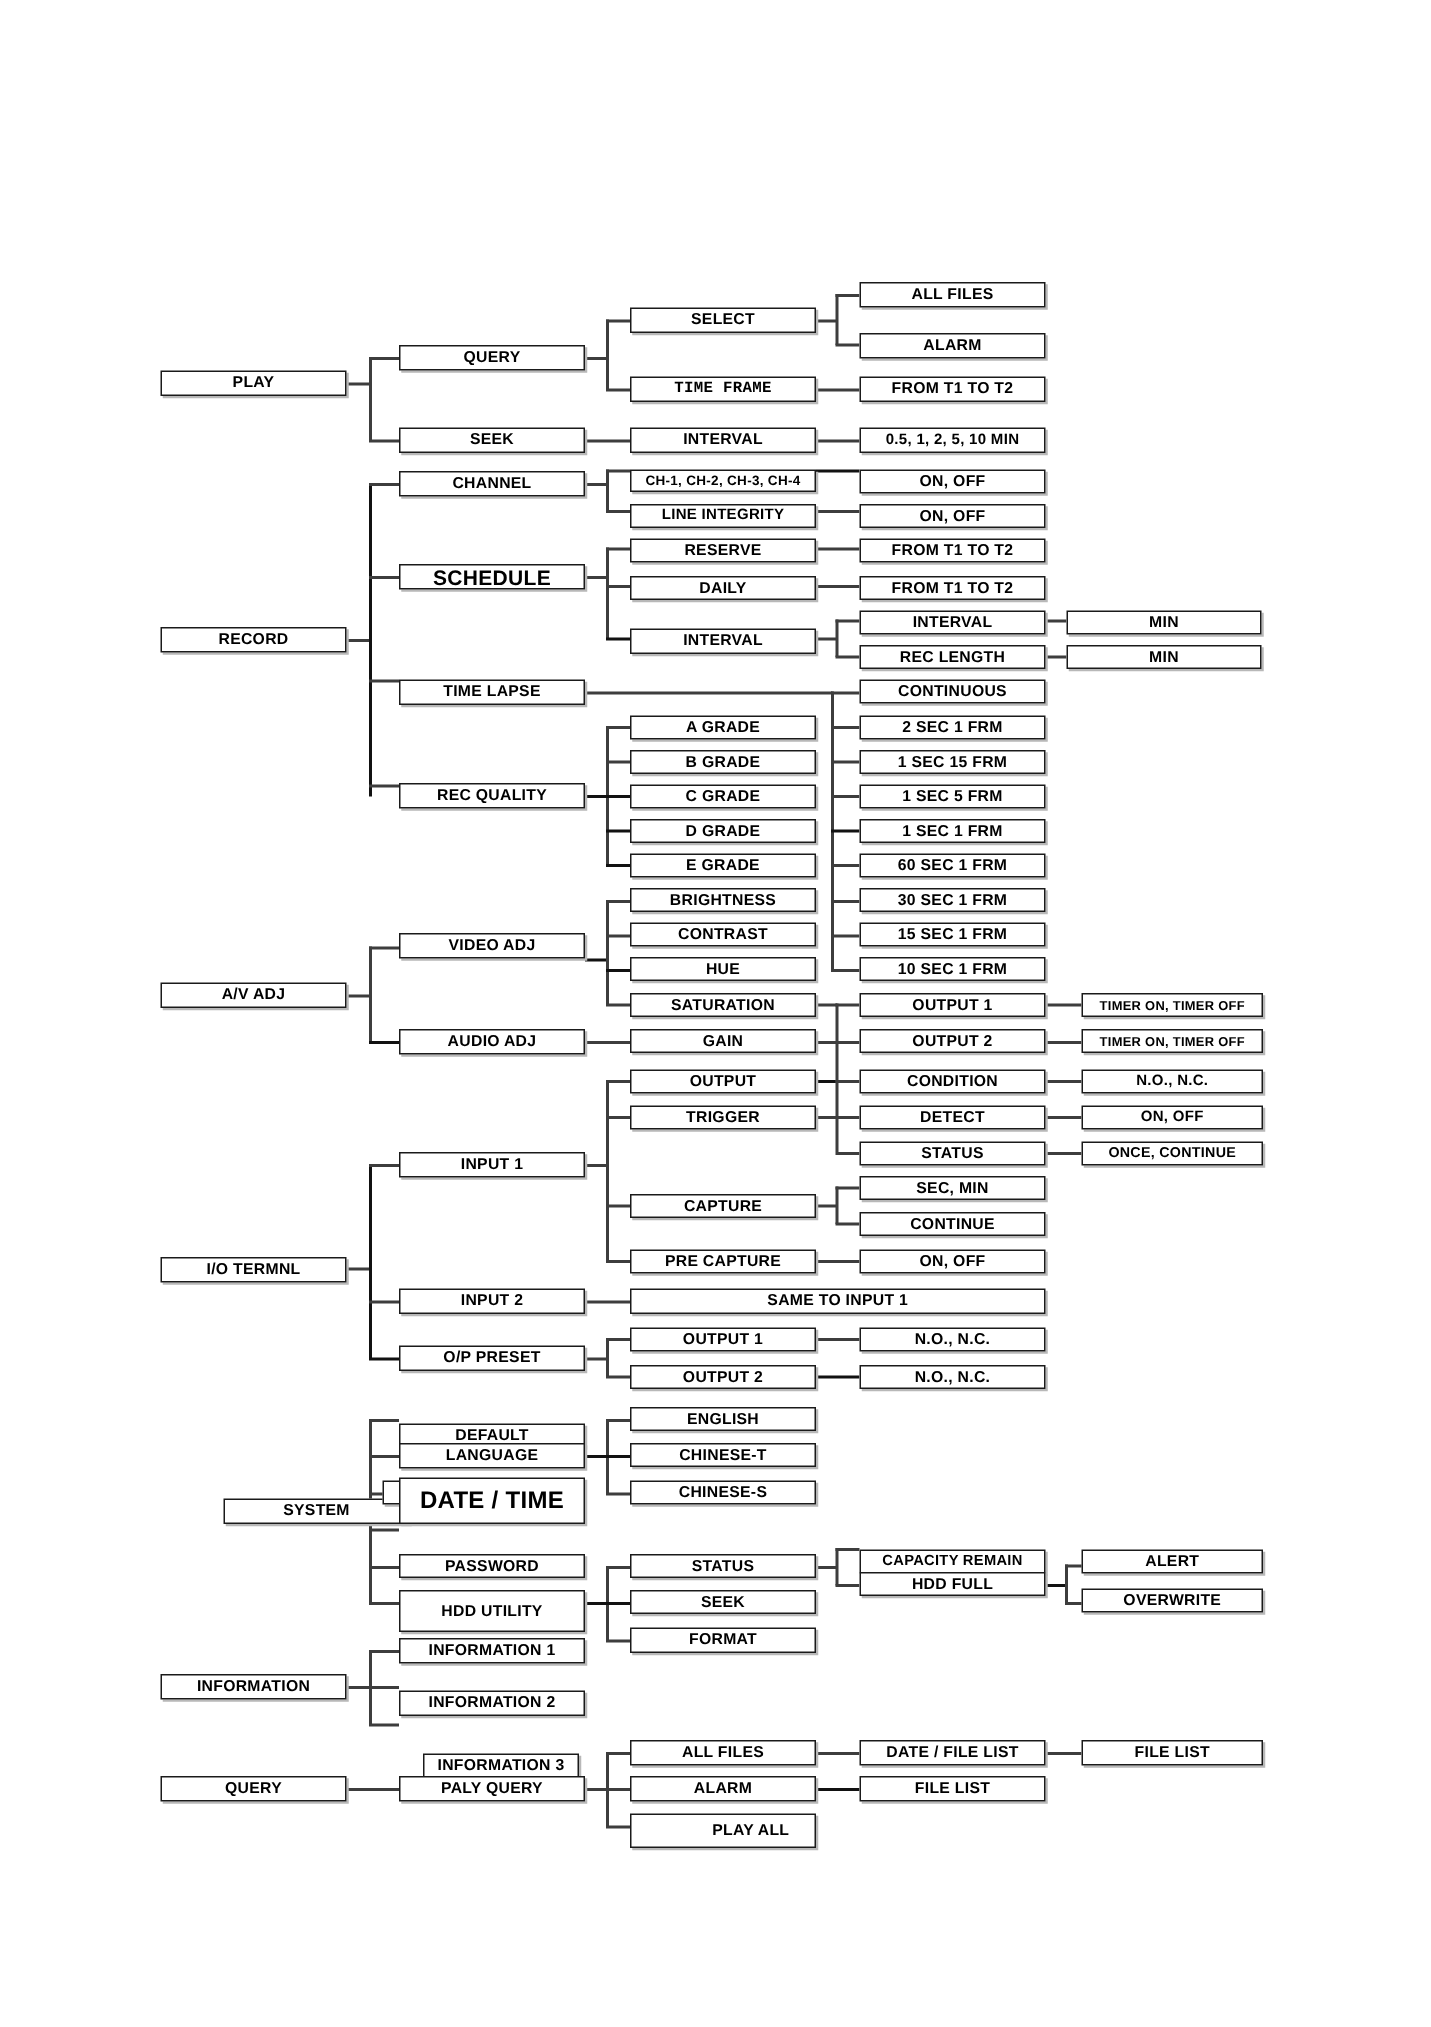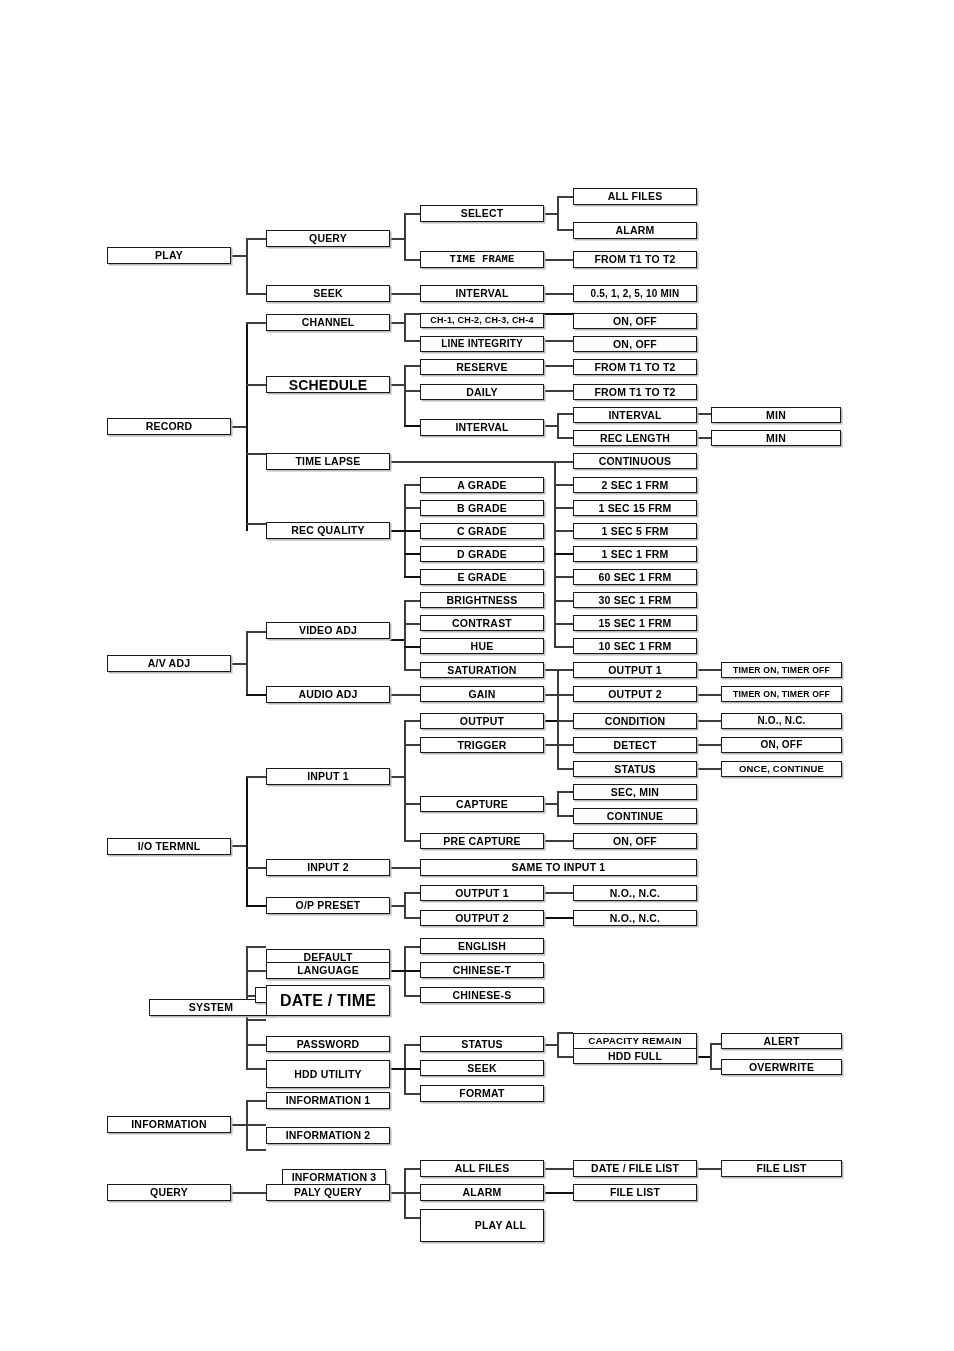--- a/index.html
+++ b/index.html
@@ -323,18 +323,18 @@
   <div class="line h" style="left:404px;top:1192px;width:16px;"></div>
   <div class="line h" style="left:404px;top:1217px;width:16px;"></div>
   <div class="line h" style="left:544px;top:1168px;width:29px;"></div>
   <div class="line dark" style="left:544px;top:1192px;width:29px;"></div>
   <div class="line h" style="left:697px;top:1168px;width:24px;"></div>
 
   <div class="box b1" style="left:107px;top:1184px;width:124px;height:17px;font-size:10.5px;">QUERY</div>
   <div class="box" style="left:266px;top:1184px;width:124px;height:17px;font-size:10.5px;">PALY QUERY</div>
   <div class="box" style="left:420px;top:1160px;width:124px;height:17px;font-size:10.5px;">ALL FILES</div>
   <div class="box" style="left:420px;top:1184px;width:124px;height:17px;font-size:10.5px;">ALARM</div>
-  <div class="box" style="left:420px;top:1209px;width:124px;height:33px;font-size:10.5px;padding-left:37px;">PLAY ALL</div>
+  <div class="box" style="left:420px;top:1209px;width:124px;height:23px;font-size:10.5px;padding-left:37px;">PLAY ALL</div>
   <div class="box" style="left:573px;top:1160px;width:124px;height:17px;font-size:10.5px;">DATE / FILE LIST</div>
   <div class="box" style="left:573px;top:1184px;width:124px;height:17px;font-size:10.5px;">FILE LIST</div>
   <div class="box" style="left:721px;top:1160px;width:121px;height:17px;font-size:10.5px;">FILE LIST</div>
 
 </div>
 
 </body></html>

